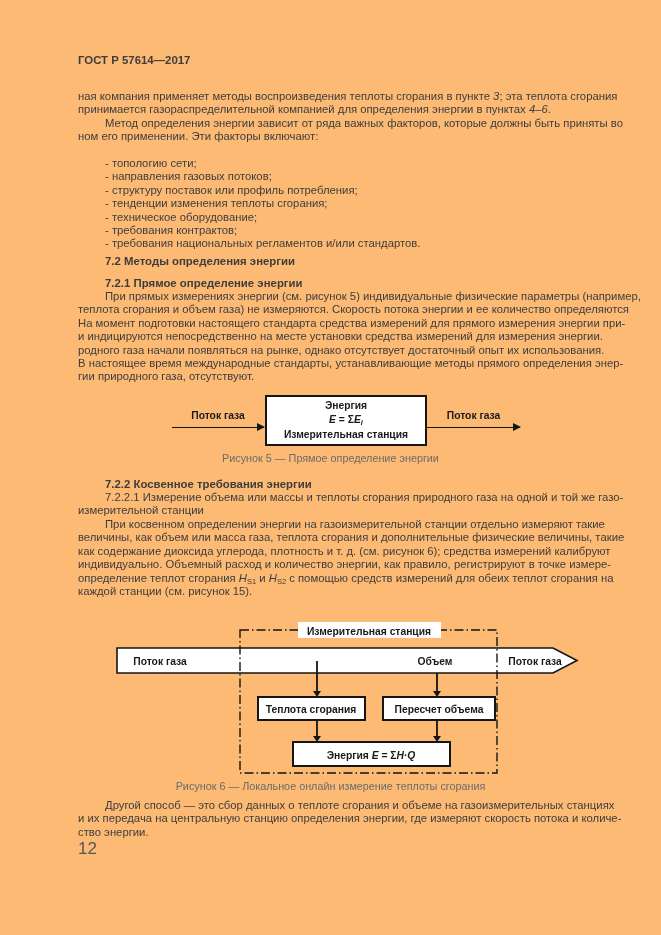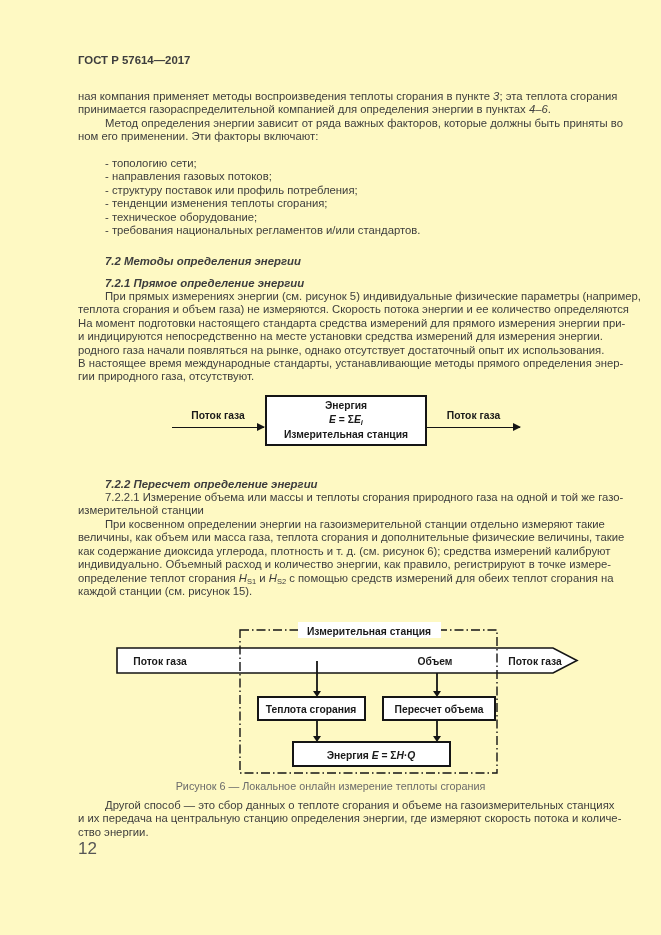--- a/index.html
+++ b/index.html
@@ -1,31 +1,31 @@
 <!DOCTYPE html>
 <html><head>
 <meta charset="utf-8">
 <style>
   html,body { margin:0; padding:0; background:#ffffff; }
   .page {
-    position:relative; width:661px; height:935px; background:#fef9c3;
+    position:relative; width:661px; height:935px; background:#fdba74;
     font-family:"Liberation Sans","DejaVu Sans",sans-serif;
     color:#3d3d3d; overflow:hidden;
   }
   .abs { position:absolute; }
   .col { left:78px; width:505px; }
   .doc-header { font-weight:bold; font-size:11.4px; }
   .line, .para .line {
     font-size:11.3px; height:13.4px; line-height:13.4px;
     text-align:justify; text-align-last:justify; white-space:nowrap;
   }
   .para .line.end, .line.end { text-align-last:left; }
   .list .line { text-align:left; text-align-last:left; padding-left:27px; }
   .ind .line:first-child { text-indent:27px; }
-  .heading { font-weight:bold; font-size:11.4px; height:13.4px; line-height:13.4px; padding-left:27px;font-style:italic; }
+  .heading { font-weight:bold; font-size:11.4px; height:13.4px; line-height:13.4px; padding-left:27px; }
   i { font-style:italic; }
   sub { font-size:7.5px; vertical-align:-2px; line-height:0; }
   .caption { font-size:10.8px; color:#6b6b6b; text-align:center; height:13px; line-height:13px; }
   .pageno { font-size:17px; color:#565656; }
 
   
   .fig5 { height:58px; }
   .fig5-box {
     position:absolute; left:187px; top:2px; width:158px; height:47px;
     border:2px solid #151515; background:#fff;
@@ -60,20 +60,21 @@
       <div class="line">Метод определения энергии зависит от ряда важных факторов, которые должны быть приняты во</div>
       <div class="line end">ном его применении. Эти факторы включают:</div>
     </div>
 
   <div class="abs col para list" style="top:157px">
       <div class="line">- топологию сети;</div>
       <div class="line">- направления газовых потоков;</div>
       <div class="line">- структуру поставок или профиль потребления;</div>
       <div class="line">- тенденции изменения теплоты сгорания;</div>
       <div class="line">- техническое оборудование;</div>
+      <div class="line">- требования контрактов;</div>
       <div class="line end">- требования национальных регламентов и/или стандартов.</div>
     </div>
 
   <div class="abs col heading" style="top:255px">7.2 Методы определения энергии</div>
   <div class="abs col heading" style="top:277px">7.2.1 Прямое определение энергии</div>
 
   <div class="abs col para ind" style="top:290px">
       <div class="line">При прямых измерениях энергии (см. рисунок 5) индивидуальные физические параметры (например,</div>
       <div class="line">теплота сгорания и объем газа) не измеряются. Скорость потока энергии и ее количество определяются</div>
       <div class="line">На момент подготовки настоящего стандарта средства измерений для прямого измерения энергии при-</div>
@@ -87,22 +88,23 @@
     <div class="harrow" style="left:94px; width:92px"></div>
     <div class="flow-label" style="left:94px; width:92px">Поток газа</div>
     <div class="fig5-box">
       <div>Энергия</div>
       <div><i>E</i><span> = Σ</span><i>E</i><sub><i>i</i></sub></div>
       <div>Измерительная станция</div>
     </div>
     <div class="harrow" style="left:349px; width:93px"></div>
     <div class="flow-label" style="left:349px; width:93px">Поток газа</div>
   </div>
+  <div class="abs col caption" style="top:452px">Рисунок 5 — Прямое определение энергии</div>
 
-  <div class="abs col heading" style="top:478px">7.2.2 Пересчет определение энергии</div>
+  <div class="abs col heading" style="top:478px">7.2.2 Косвенное требования энергии</div>
 
   <div class="abs col para ind" style="top:491px">
       <div class="line">7.2.2.1 Измерение объема или массы и теплоты сгорания природного газа на одной и той же газо-</div>
       <div class="line end">измерительной станции</div>
     </div>
 
   <div class="abs col para ind" style="top:518px">
     <div class="line">При косвенном определении энергии на газоизмерительной станции отдельно измеряют такие</div>
     <div class="line">величины, как объем или масса газа, теплота сгорания и дополнительные физические величины, такие</div>
     <div class="line">как содержание диоксида углерода, плотность и т. д. (см. рисунок 6); средства измерений калибруют</div>

